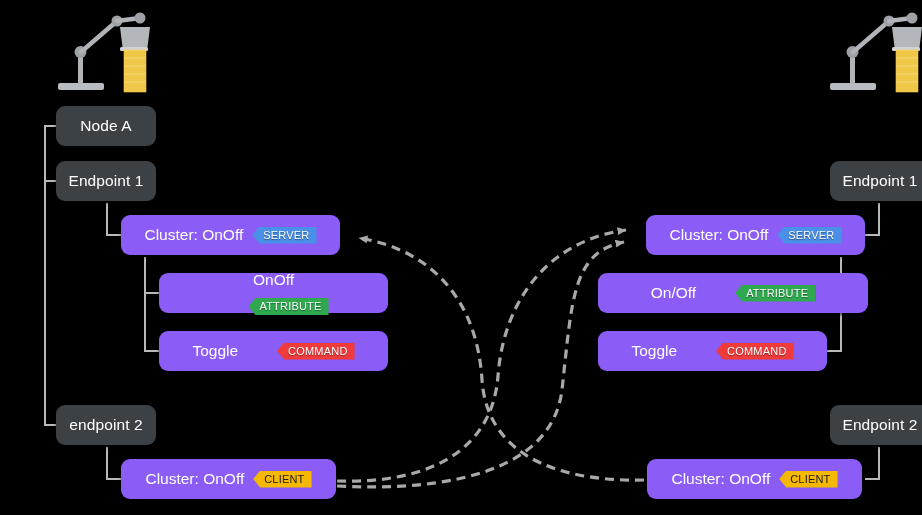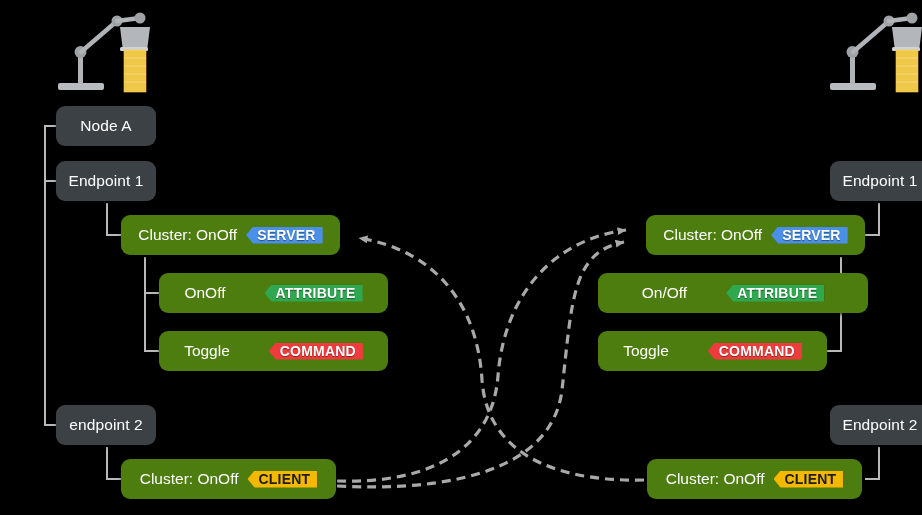--- a/index.html
+++ b/index.html
@@ -40,37 +40,37 @@
     font-size: 15.5px;
     letter-spacing: 0.1px;
     box-shadow: 0 2px 3px rgba(0,0,0,0.55);
   }
   .node-box .lbl {
     white-space: nowrap;
   }
   .cluster-box {
     position: absolute;
     box-sizing: border-box;
-    background: #4d7c0f;
+    background: #8b5cf6;
     border-radius: 9px;
     display: flex;
     align-items: center;
     justify-content: center;
     gap: 9px;
     color: #ffffff;
     font-size: 15.5px;
     box-shadow: 0 2px 3px rgba(0,0,0,0.55);
   }
   .cluster-box .lbl { white-space: nowrap; }
 
   .badge {
     position: relative;
     display: inline-block;
-    font-size: 14px;
-    font-weight: bold;
+    font-size: 11px;
+    font-weight: normal;
     line-height: 17px;
     height: 17px;
     padding: 0 7px 0 11px;
     color: #ffffff;
     letter-spacing: 0.2px;
     white-space: nowrap;
     clip-path: polygon(7px 0, 100% 0, 100% 100%, 7px 100%, 0 50%);
     text-shadow: 0 1px 1px rgba(0,0,0,0.45);
     filter: drop-shadow(1px 1px 1px rgba(0,0,0,0.5));
   }
@@ -173,21 +173,21 @@
 
   <div class="node-box" style="left:24px; top:161px; width:100px; height:40px;">
     <span class="lbl">Endpoint 1</span>
   </div>
 
   <div class="cluster-box" style="left:89px; top:215px; width:219px; height:40px;">
     <span class="lbl">Cluster: OnOff</span>
     <span class="badge server">SERVER</span>
   </div>
 
-  <div class="cluster-box" style="left:127px; top:273px; width:229px; height:40px;">
+  <div class="cluster-box" style="left:127px; top:273px; width:229px; height:40px;flex-direction:column;">
     <span class="lbl">OnOff</span>
     <span class="badge attribute" style="margin-left:30px;">ATTRIBUTE</span>
   </div>
 
   <div class="cluster-box" style="left:127px; top:331px; width:229px; height:40px;">
     <span class="lbl">Toggle</span>
     <span class="badge command" style="margin-left:30px;">COMMAND</span>
   </div>
 
   <div class="node-box" style="left:24px; top:405px; width:100px; height:40px;">

